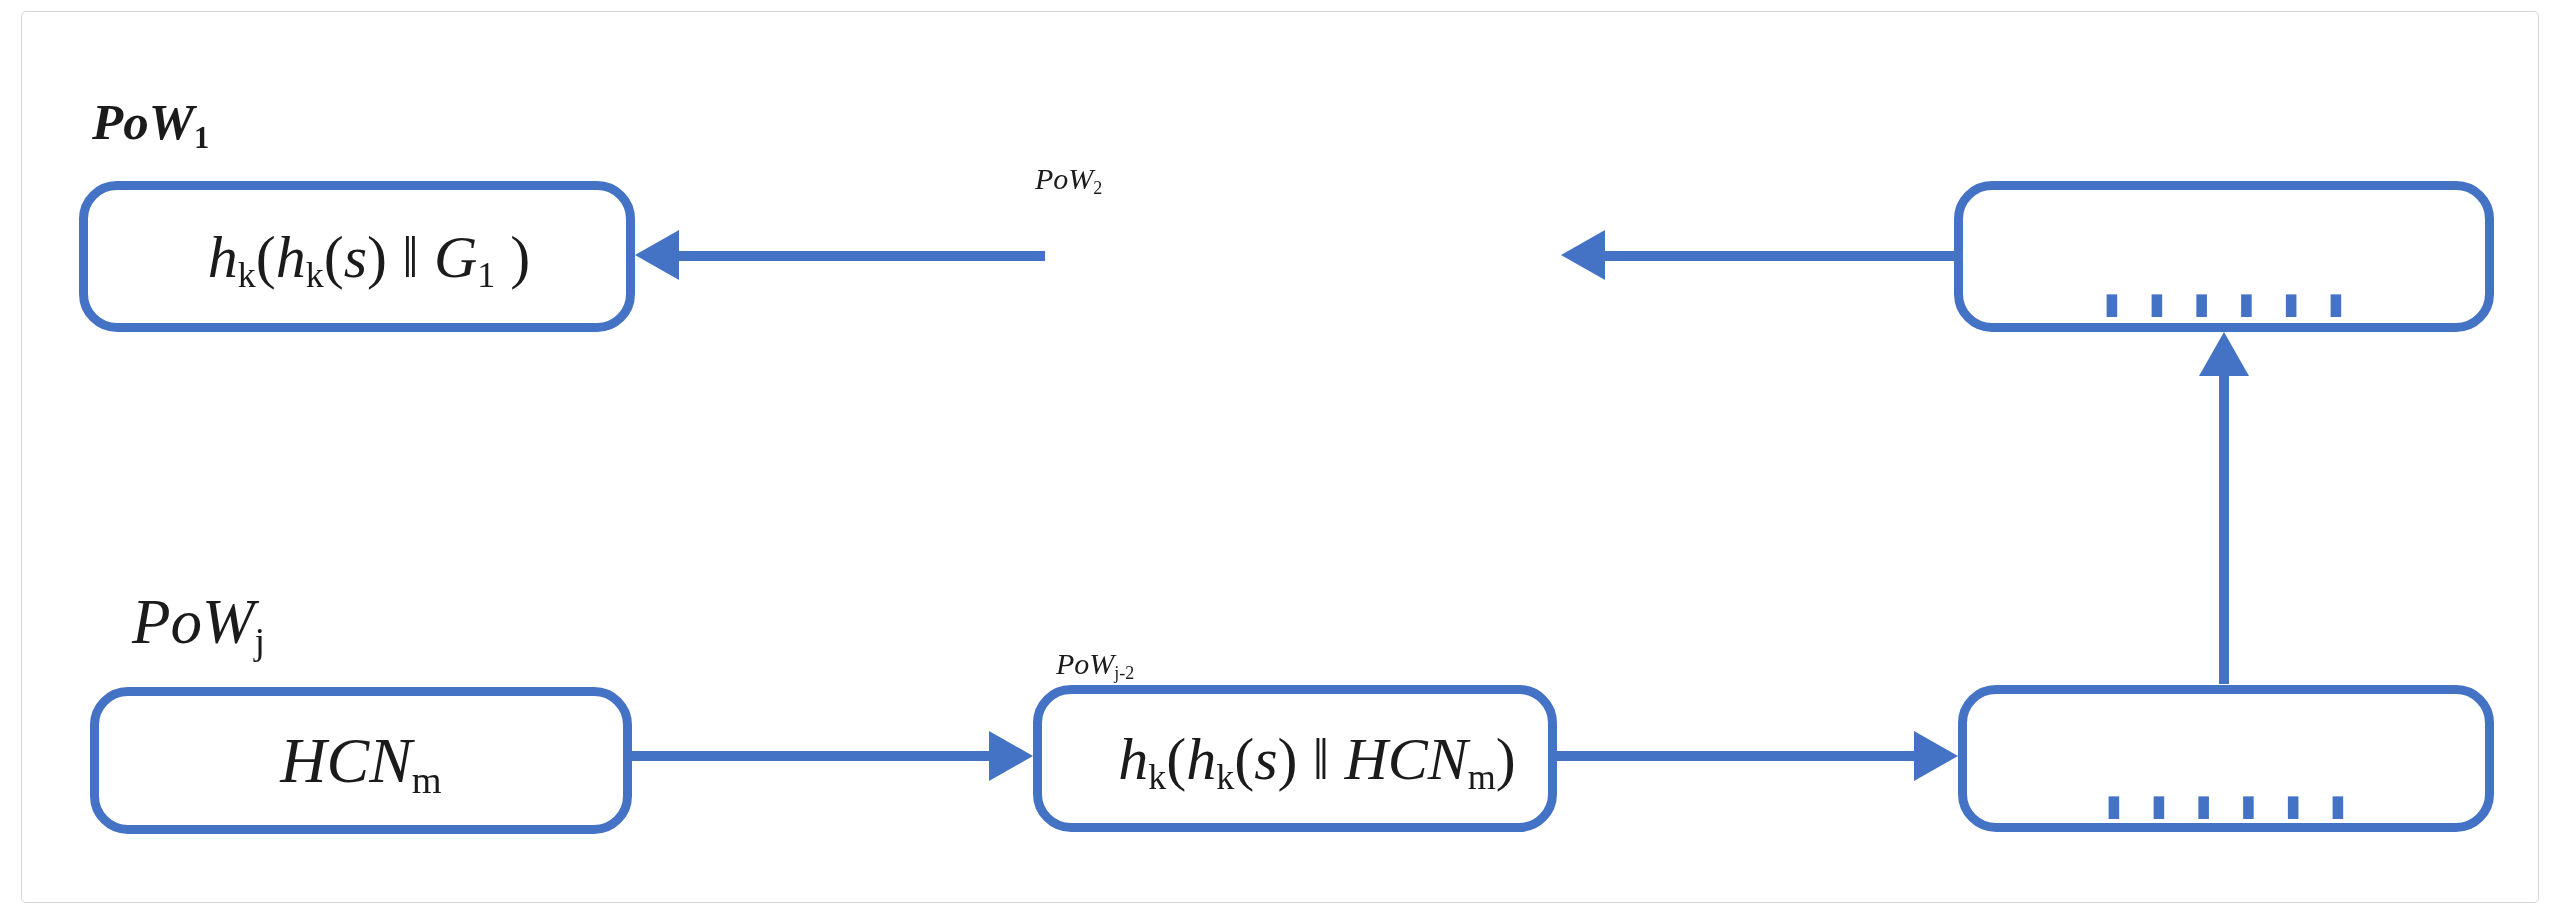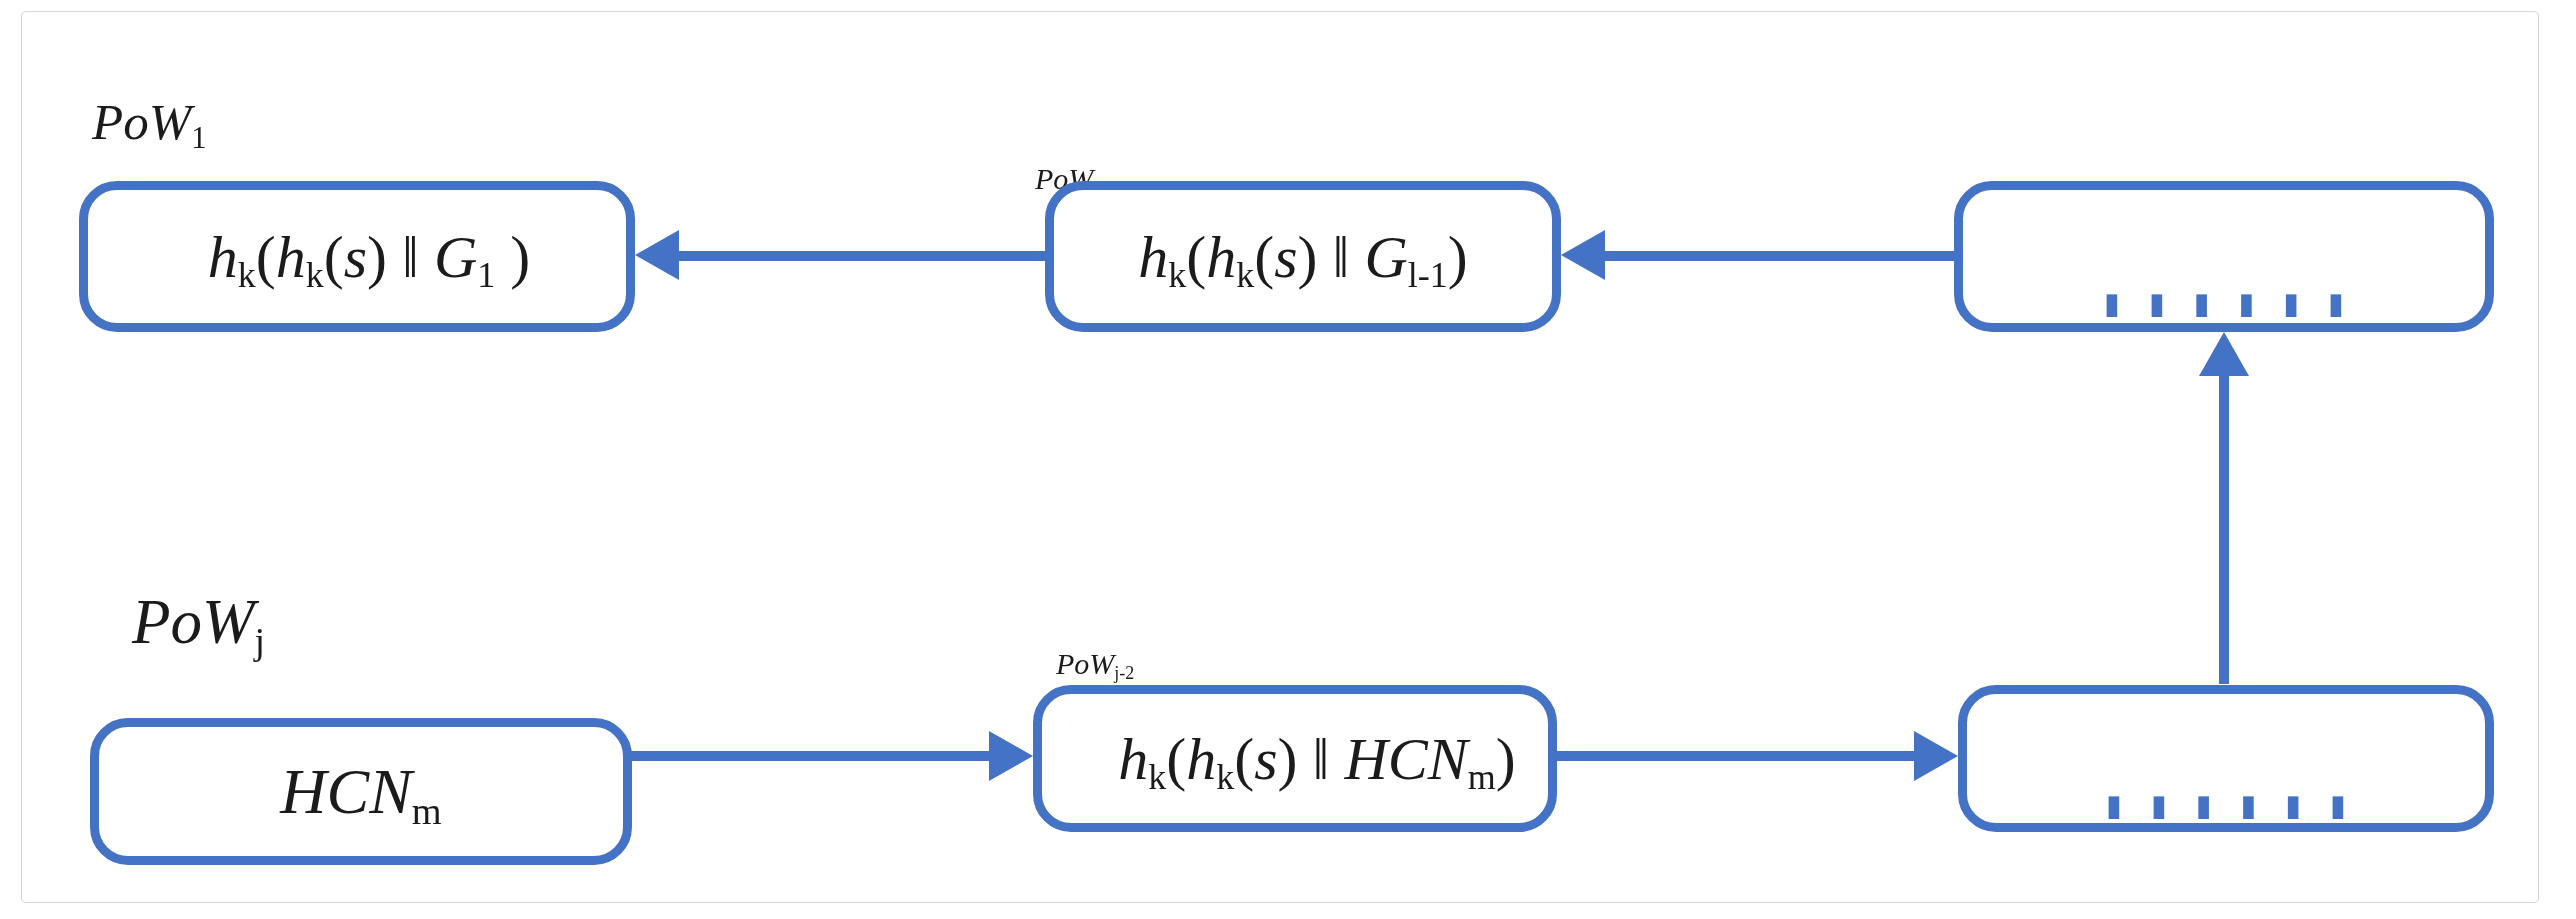--- a/index.html
+++ b/index.html
@@ -56,36 +56,33 @@
   .head.left{border-top:25.4px solid transparent;border-bottom:25.4px solid transparent;border-right:44px solid var(--accent);}
   .head.right{border-top:25.4px solid transparent;border-bottom:25.4px solid transparent;border-left:44px solid var(--accent);}
   .head.up{border-left:25.4px solid transparent;border-right:25.4px solid transparent;border-bottom:44px solid var(--accent);}
 </style>
 </head>
 <body>
 
 <div class="canvas">
   <div class="frame"></div>
 
-  <div class="pow-label" style="left:92px;top:97px;"><i>PoW</i><sub>1</sub></div>
+  <div class="pow-label" style="left:92px;top:97px;font-weight:bold;"><i>PoW</i><sub>1</sub></div>
   <div class="pow-label small" style="left:1035px;top:116px;"><i>PoW</i><sub>2</sub></div>
   <div class="pow-label" style="left:108px;top:591px;font-size:63px;margin-left:24px;"><i>PoW</i><sub>j</sub></div>
   <div class="pow-label small" style="left:1056px;top:601px;"><i>PoW</i><sub>j-2</sub></div>
 
   <div class="node" style="left:79px;top:181px;width:556px;height:151px;padding-left:24px;">
     <span class="formula"><i>h</i><sub>k</sub>(<i>h</i><sub>k</sub>(<i>s</i>) ‖ <i>G</i><sub>1</sub> )</span>
   </div>
-  <div class="node" style="left:1045px;top:181px;width:516px;height:151px;">
-    <span class="formula"><i>h</i><sub>k</sub>(<i>h</i><sub>k</sub>(<i>s</i>) ‖ <i>G</i><sub>l-1</sub>)</span>
-  </div>
   <div class="node" style="left:1954px;top:181px;width:540px;height:151px;">
     <span class="dots">......</span>
   </div>
 
-  <div class="node" style="left:90px;top:718px;width:542px;height:147px;">
+  <div class="node" style="left:90px;top:687px;width:542px;height:147px;">
     <span class="formula content-large"><i>HCN</i><sub>m</sub></span>
   </div>
   <div class="node" style="left:1033px;top:685px;width:524px;height:147px;padding-left:44px;">
     <span class="formula"><i>h</i><sub>k</sub>(<i>h</i><sub>k</sub>(<i>s</i>) ‖ <i>HCN</i><sub>m</sub>)</span>
   </div>
   <div class="node" style="left:1958px;top:685px;width:536px;height:147px;">
     <span class="dots">......</span>
   </div>
 
   <div>

